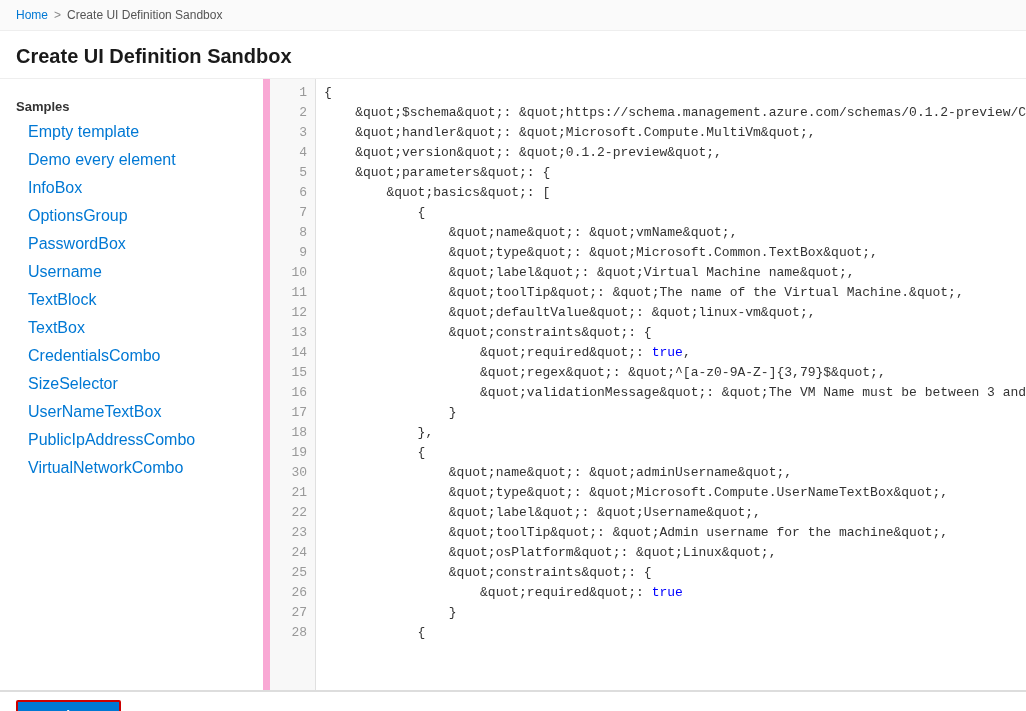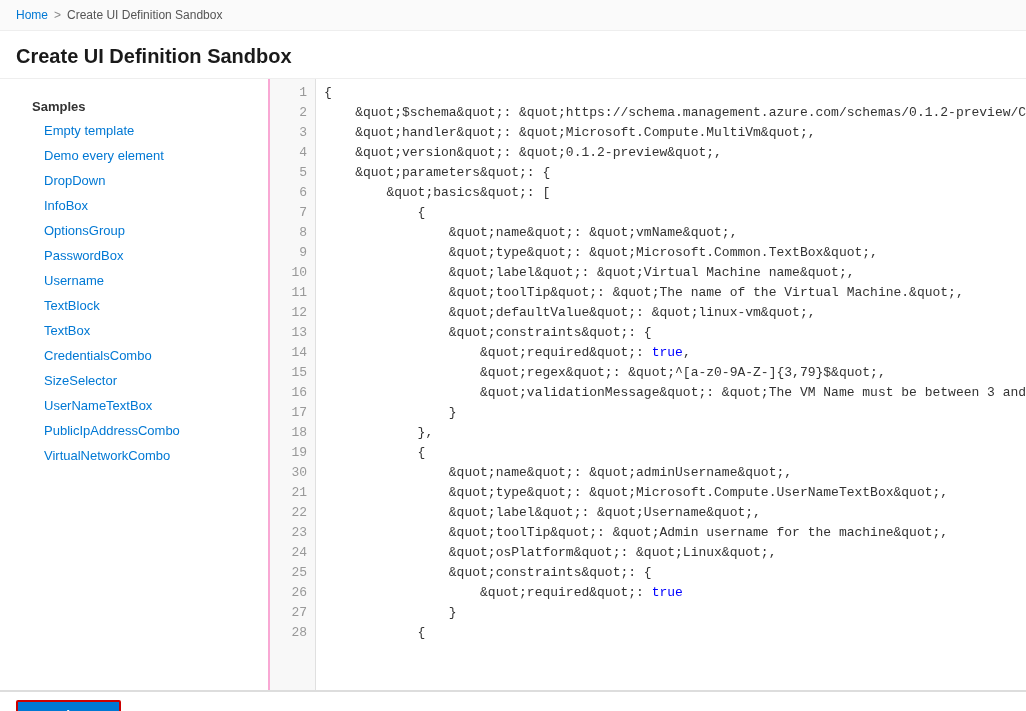--- a/index.html
+++ b/index.html
@@ -44,36 +44,36 @@
     
     .main-layout {
       display: flex;
       height: calc(711px - 100px);
     }
 
     
     .sidebar {
       width: 270px;
       min-width: 270px;
-      border-right: 2px solid #f9a8d4;
+      border-right: 7px solid #f9a8d4;
       overflow-y: auto;
-      padding: 12px 16px;
+      padding: 12px 0;
       position: relative;
     }
 
     .sidebar-section-label {
       padding: 8px 16px 4px 16px;
       font-size: 13px;
       font-weight: 600;
       color: #333;
     }
 
     .sidebar-item {
       padding: 5px 16px 5px 28px;
-      font-size: 13px;
+      font-size: 16px;
       color: #0078d4;
       cursor: pointer;
     }
 
     
     .code-area {
       flex: 1;
       overflow: hidden;
       display: flex;
       flex-direction: column;
@@ -160,21 +160,20 @@
 
 <div class="page-title">Create UI Definition Sandbox</div>
 
 <div class="main-layout">
 
   <div class="sidebar">
     <div class="sidebar-section-label">Samples</div>
     <div class="sidebar-item">Empty template</div>
     <div class="sidebar-item">Demo every element</div>
 
-    <div class="sidebar-item">DropDown</div>
     <div class="sidebar-item">InfoBox</div>
     <div class="sidebar-item">OptionsGroup</div>
     <div class="sidebar-item">PasswordBox</div>
     <div class="sidebar-item">Username</div>
     <div class="sidebar-item">TextBlock</div>
     <div class="sidebar-item">TextBox</div>
     <div class="sidebar-item">CredentialsCombo</div>
     <div class="sidebar-item">SizeSelector</div>
     <div class="sidebar-item">UserNameTextBox</div>
     <div class="sidebar-item">PublicIpAddressCombo</div>

